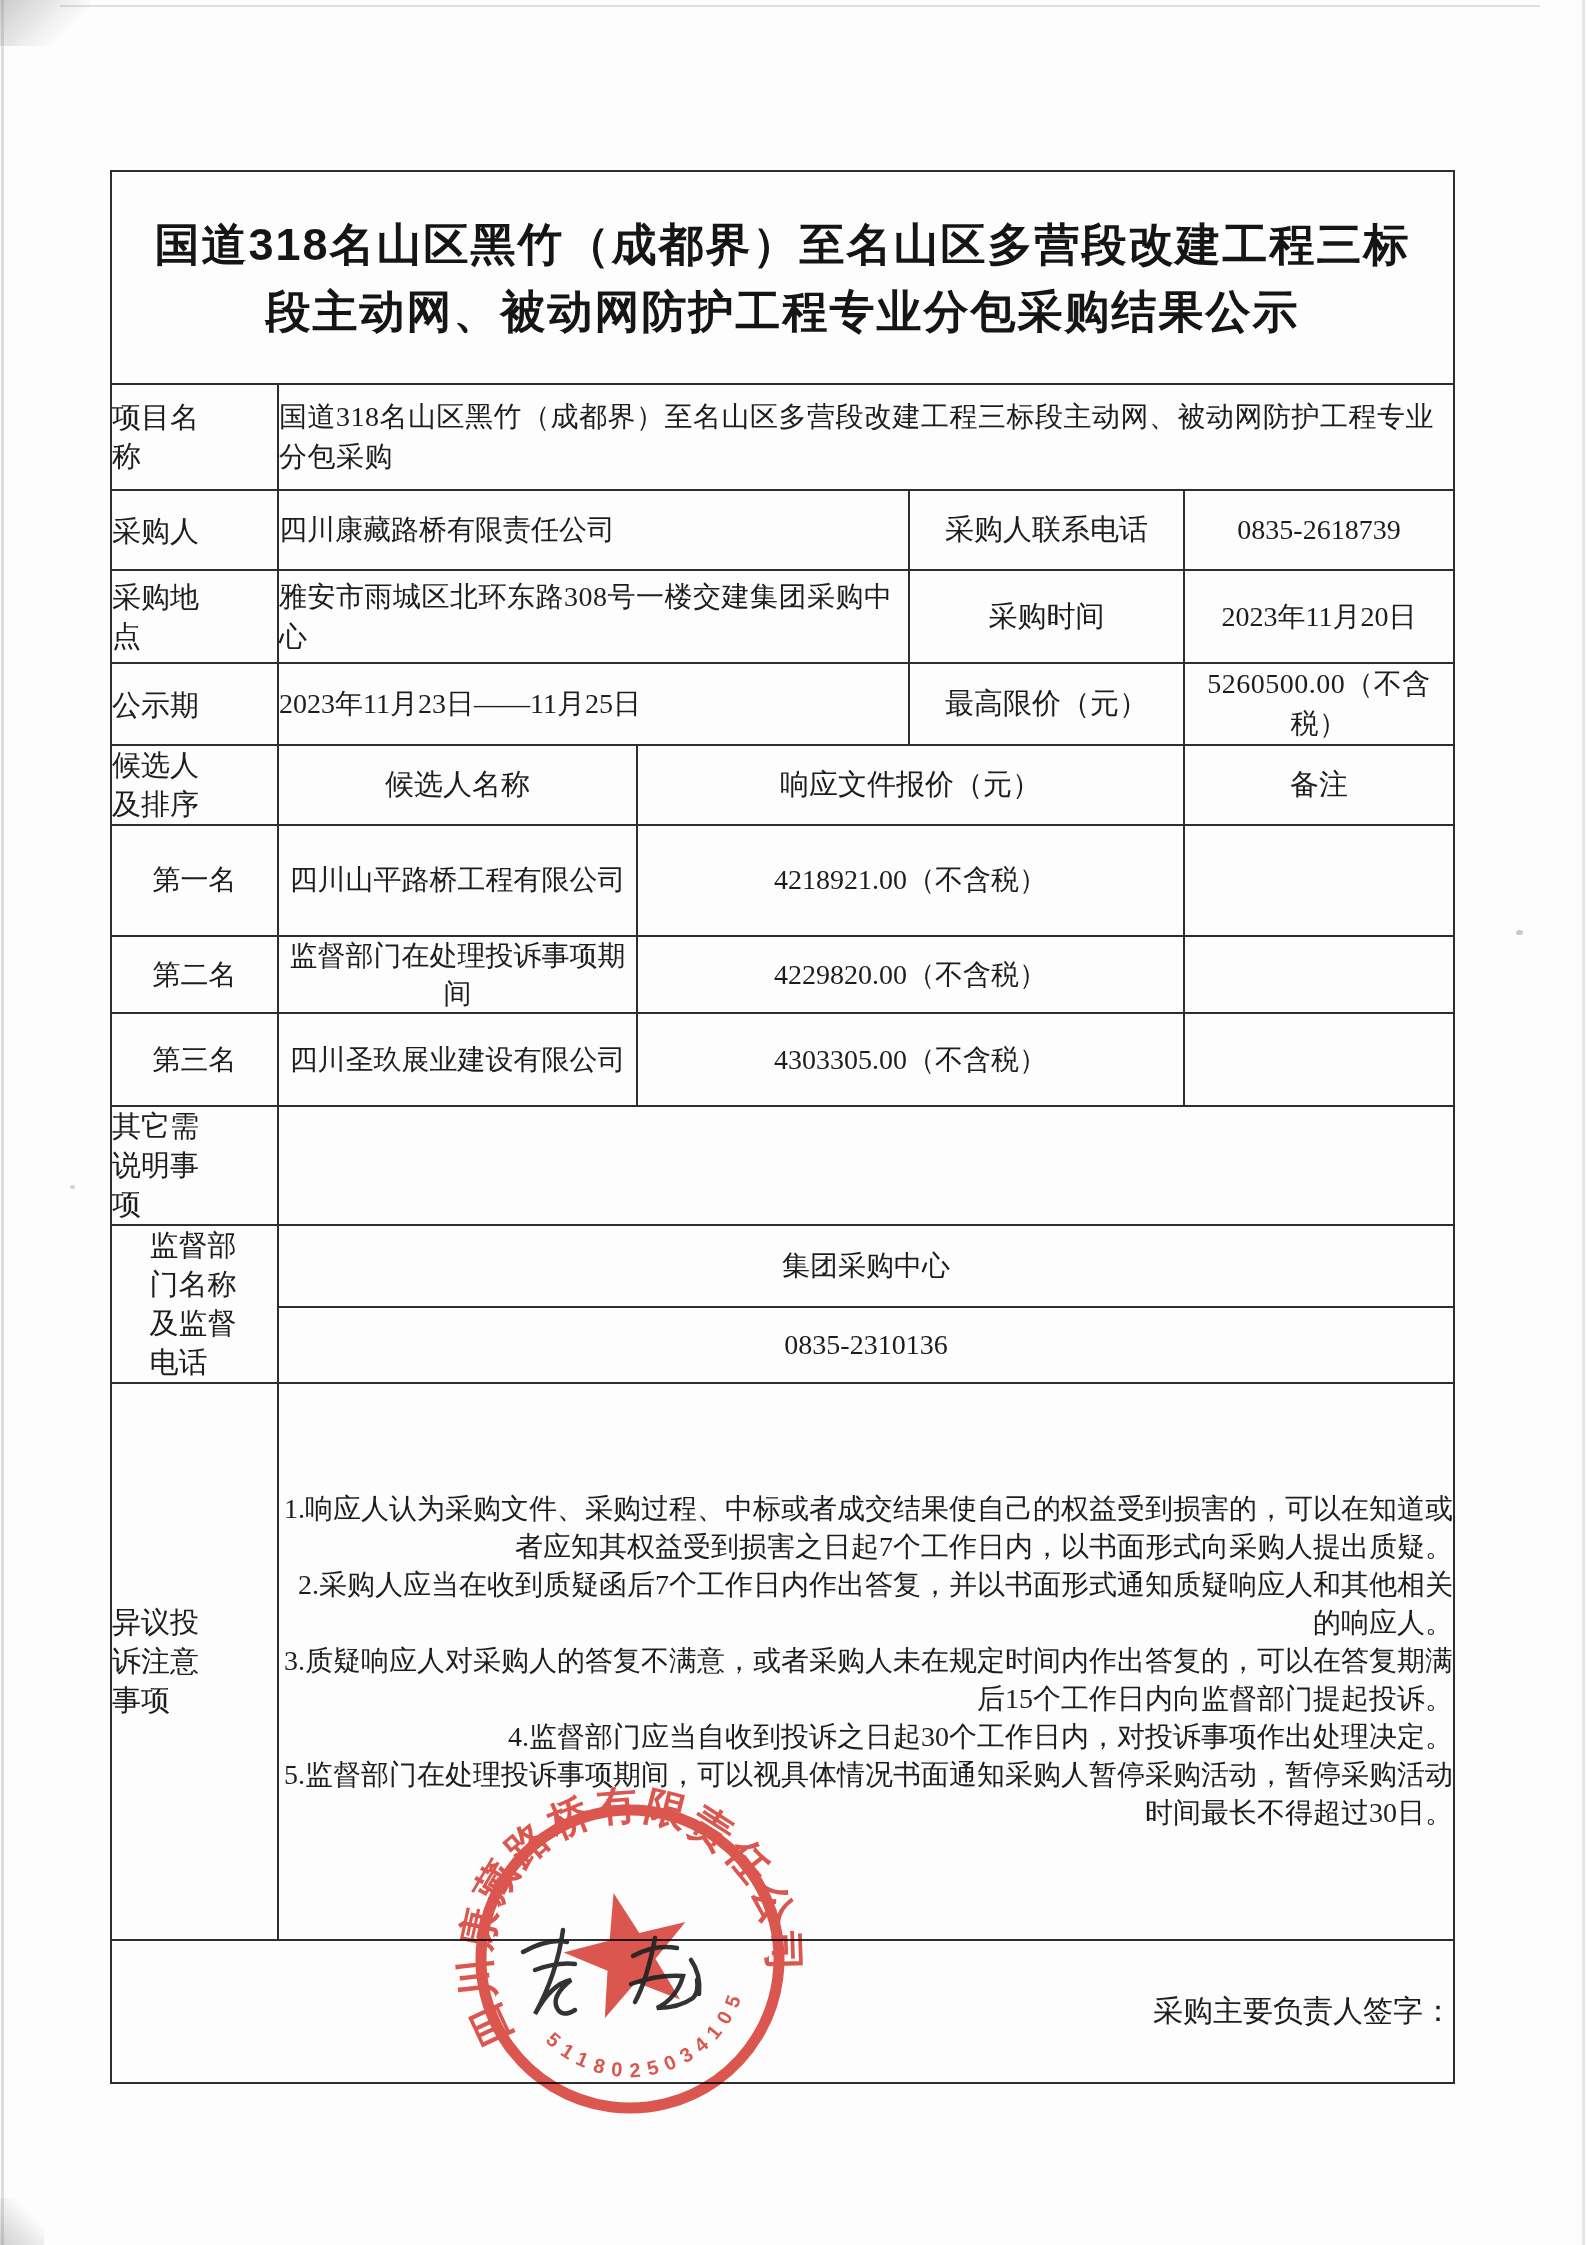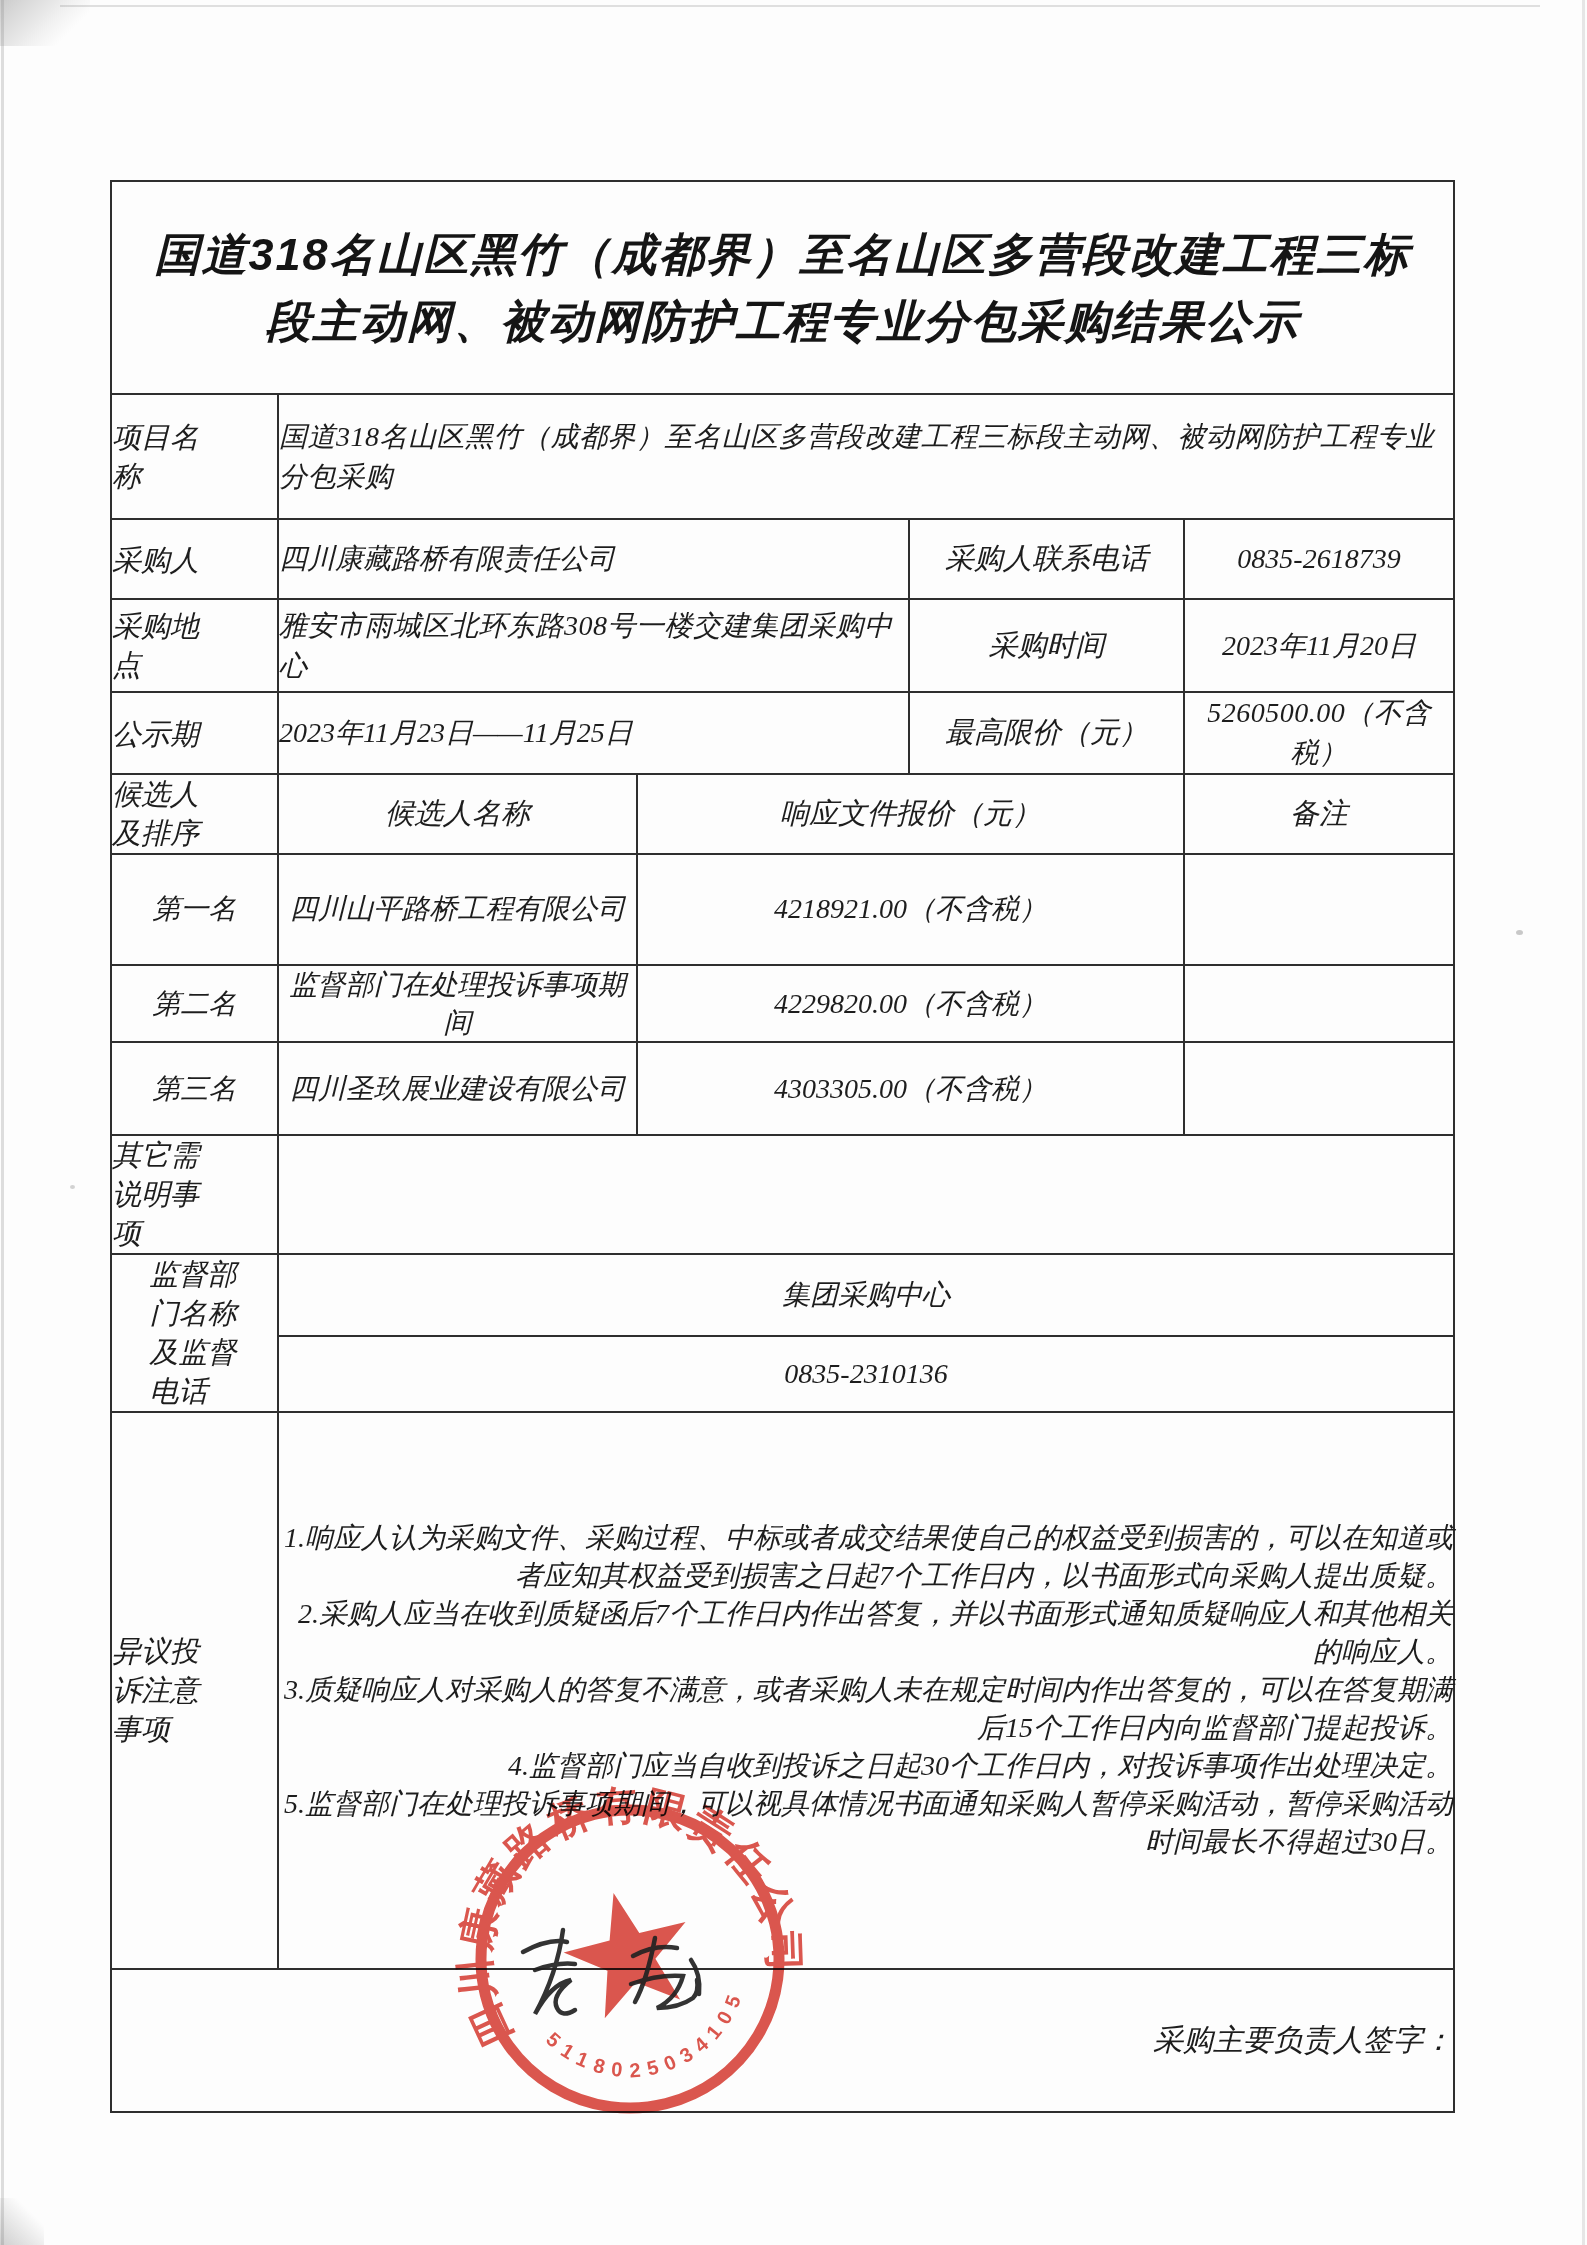--- a/index.html
+++ b/index.html
@@ -14,23 +14,23 @@
     background:linear-gradient(135deg,rgba(110,110,110,.35),rgba(160,160,160,.12) 55%,transparent 75%);}
   .edge-left{position:absolute;left:1px;top:0;width:3px;height:2245px;background:rgba(140,140,140,.28);}
   .edge-right{position:absolute;left:1582px;top:0;width:3px;height:2245px;background:rgba(150,150,150,.22);}
   .edge-top{position:absolute;left:60px;top:5px;width:1480px;height:2px;background:rgba(120,120,120,.22);}
   .smudge-bl{position:absolute;left:0;top:2198px;width:44px;height:47px;
     background:linear-gradient(45deg,rgba(120,120,120,.35),transparent 70%);}
   .speck1{position:absolute;left:1516px;top:930px;width:7px;height:5px;background:rgba(120,120,120,.4);border-radius:50%;}
   .speck2{position:absolute;left:70px;top:1185px;width:5px;height:4px;background:rgba(130,130,130,.35);border-radius:50%;}
 
   table.doc{
-    position:absolute;left:110px;top:180px;width:1343px;
+    position:absolute;left:110px;top:170px;width:1343px;
     border-collapse:collapse;table-layout:fixed;
-    font-size:28px;line-height:1.35;color:#1d1d1d;font-style:italic;
+    font-size:28px;line-height:1.35;color:#1d1d1d;
   }
   table.doc td{border:2px solid #2e2e2e;vertical-align:middle;padding:0;}
   tr.title-row td{border-bottom:2px solid #2e2e2e;}
   .title-cell{
     text-align:center;
     font-family:"Liberation Sans","DejaVu Sans",sans-serif;
     font-weight:700;font-size:45px;line-height:67px;letter-spacing:2px;
     padding-top:52px;padding-bottom:6px;color:#151515;
   }
   .tl{text-align:left;padding-left:13px;padding-right:8px;}
@@ -70,21 +70,21 @@
   </colgroup>
 
   <tbody>
       <tr class="title-row" style="height:213px">
     <td colspan="5" class="title-cell">
       <div>国道318名山区黑竹（成都界）至名山区多营段改建工程三标</div>
       <div>段主动网、被动网防护工程专业分包采购结果公示</div>
     </td>
   </tr>
 
-  <tr style="height:125px">
+  <tr style="height:106px">
     <td class="tl lbl"><span class="lblbox">项目名称</span></td>
     <td colspan="4" class="tl wrap2">国道318名山区黑竹（成都界）至名山区多营段改建工程三标段主动网、被动网防护工程专业分包采购</td>
   </tr>
 
   <tr style="height:80px">
     <td class="tl lbl"><span class="lblbox">采购人</span></td>
     <td colspan="2" class="tl">四川康藏路桥有限责任公司</td>
     <td class="tc lbl">采购人联系电话</td>
     <td class="tc">0835-2618739</td>
   </tr>

